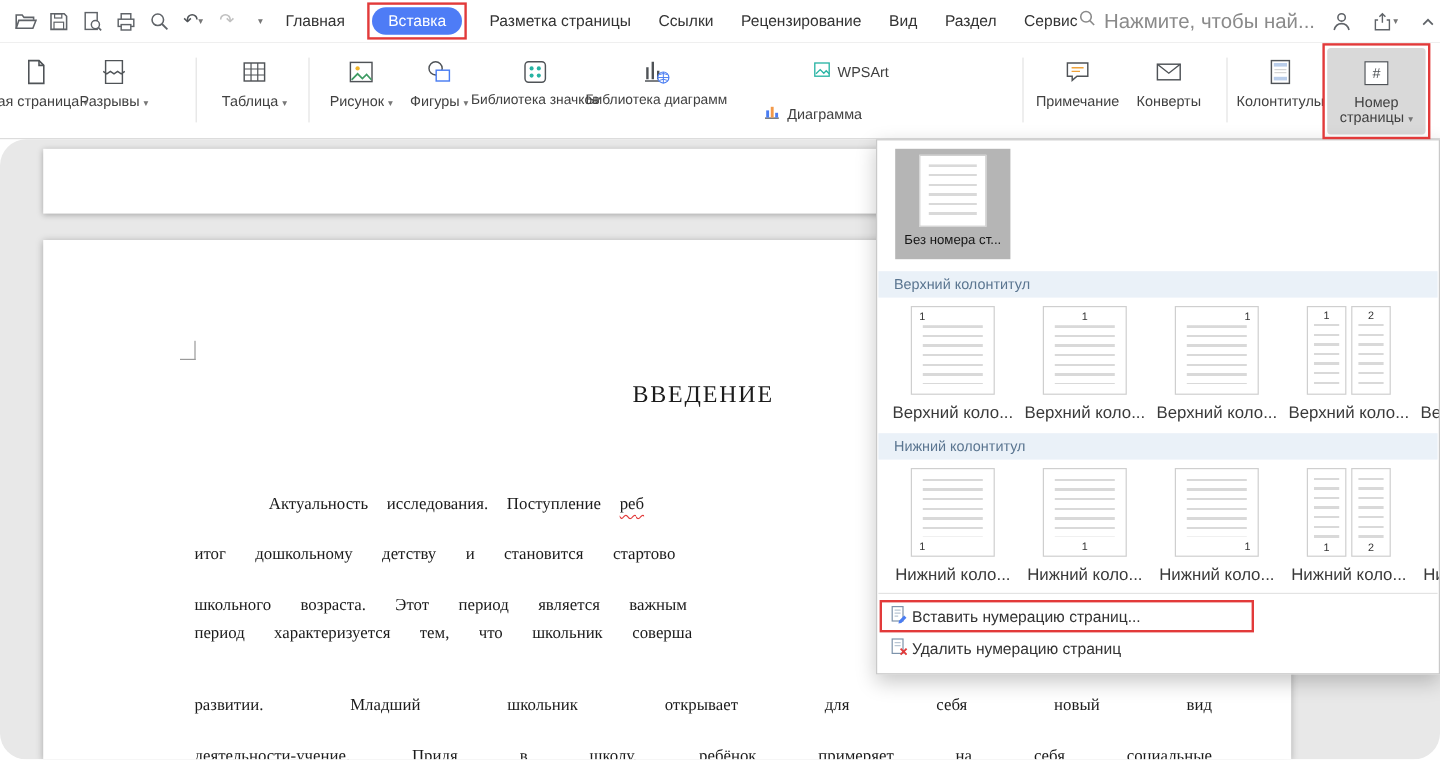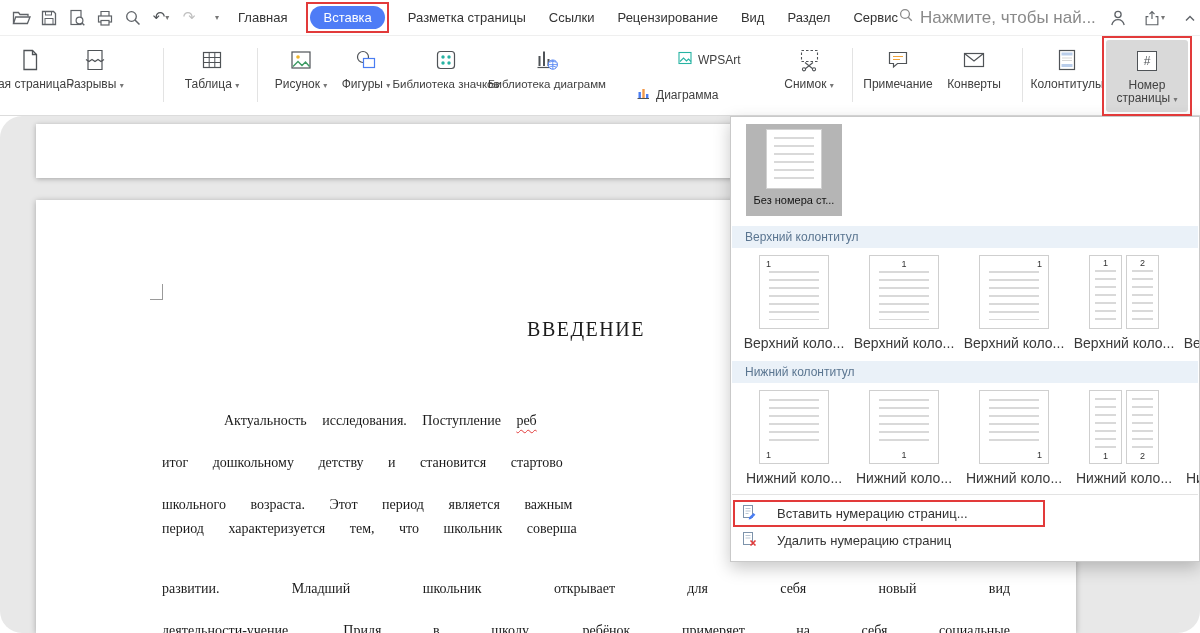--- a/index.html
+++ b/index.html
@@ -83,21 +83,21 @@
   .v-br .num { bottom:3px; right:6px; }
   .thumb.dual { background:none; border:none; display:flex; gap:4px; }
   .mini { position:relative; flex:1; background:#fff; border:1px solid #cfcfcf; }
   .mini .lines { position:absolute; left:5px; right:5px; }
   .dual.d-top .mini .lines { top:14px; bottom:7px; }
   .dual.d-top .mini .num { top:2px; left:50%; transform:translateX(-50%); }
   .dual.d-bot .mini .lines { top:7px; bottom:14px; }
   .dual.d-bot .mini .num { bottom:2px; left:50%; transform:translateX(-50%); }
   .tile-label { margin-top:6px; font-size:14px; color:#3a3a3a; white-space:nowrap; }
   .sep-line { height:1px; background:#e3e3e3; margin:8px 1px 5px 1px; }
-  .action { height:27px; display:flex; align-items:center; gap:20px; padding-left:10px;
+  .action { height:27px; display:flex; align-items:center; gap:3px; padding-left:10px;
             font-size:13px; color:#333; position:relative; }
   .action-frame { position:absolute; left:2px; top:0; height:100%; width:312px;
                   border:2px solid #e23a3a; pointer-events:none; }
 </style>
 </head>
 <body>
 
 <div class="stage">
 
   <div class="topbar">
@@ -292,31 +292,20 @@
               <path d="M2.5 13.5h11.5" stroke="#4f5357" stroke-width="1"></path>
               <rect x="3.5" y="7" width="2.4" height="6" fill="#4a7df2"></rect>
               <rect x="7.3" y="4" width="2.4" height="9" fill="#f2994a"></rect>
               <rect x="11" y="9" width="2.4" height="4" fill="#4a7df2"></rect>
             </svg>
         </span>
         <span>Диаграмма</span>
       </div>
     </div>
 
-    <div class="rb" style="left:776px;width:66px;">
-      <span class="ic">
-        <svg width="26" height="26" viewBox="0 0 26 26">
-            <rect x="5.5" y="3.5" width="16" height="11" fill="none" stroke="#4f5357" stroke-width="1.1" stroke-dasharray="2.5 2"></rect>
-            <path d="M9 22l8-6.5M17 22l-8-6.5" stroke="#4f5357" stroke-width="1.1"></path>
-            <circle cx="8" cy="22.3" r="1.6" fill="none" stroke="#4f5357" stroke-width="1.1"></circle>
-            <circle cx="18" cy="22.3" r="1.6" fill="none" stroke="#4f5357" stroke-width="1.1"></circle>
-          </svg>
-      </span>
-      <span class="lb"><span>Снимок</span> <span class="caret">▾</span></span>
-    </div>
 
     <span class="vsep" style="left:852px;"></span>
 
     <div class="rb" style="left:860px;width:76px;">
       <span class="ic">
         <svg width="26" height="26" viewBox="0 0 26 26">
             <path d="M4.5 5.5h17v11h-9l-4 3.5v-3.5h-4z" fill="#fff" stroke="#4f5357" stroke-width="1.2"></path>
             <path d="M8 9.5h10M8 12.5h7" stroke="#f0a33a" stroke-width="1.2"></path>
           </svg>
       </span>

